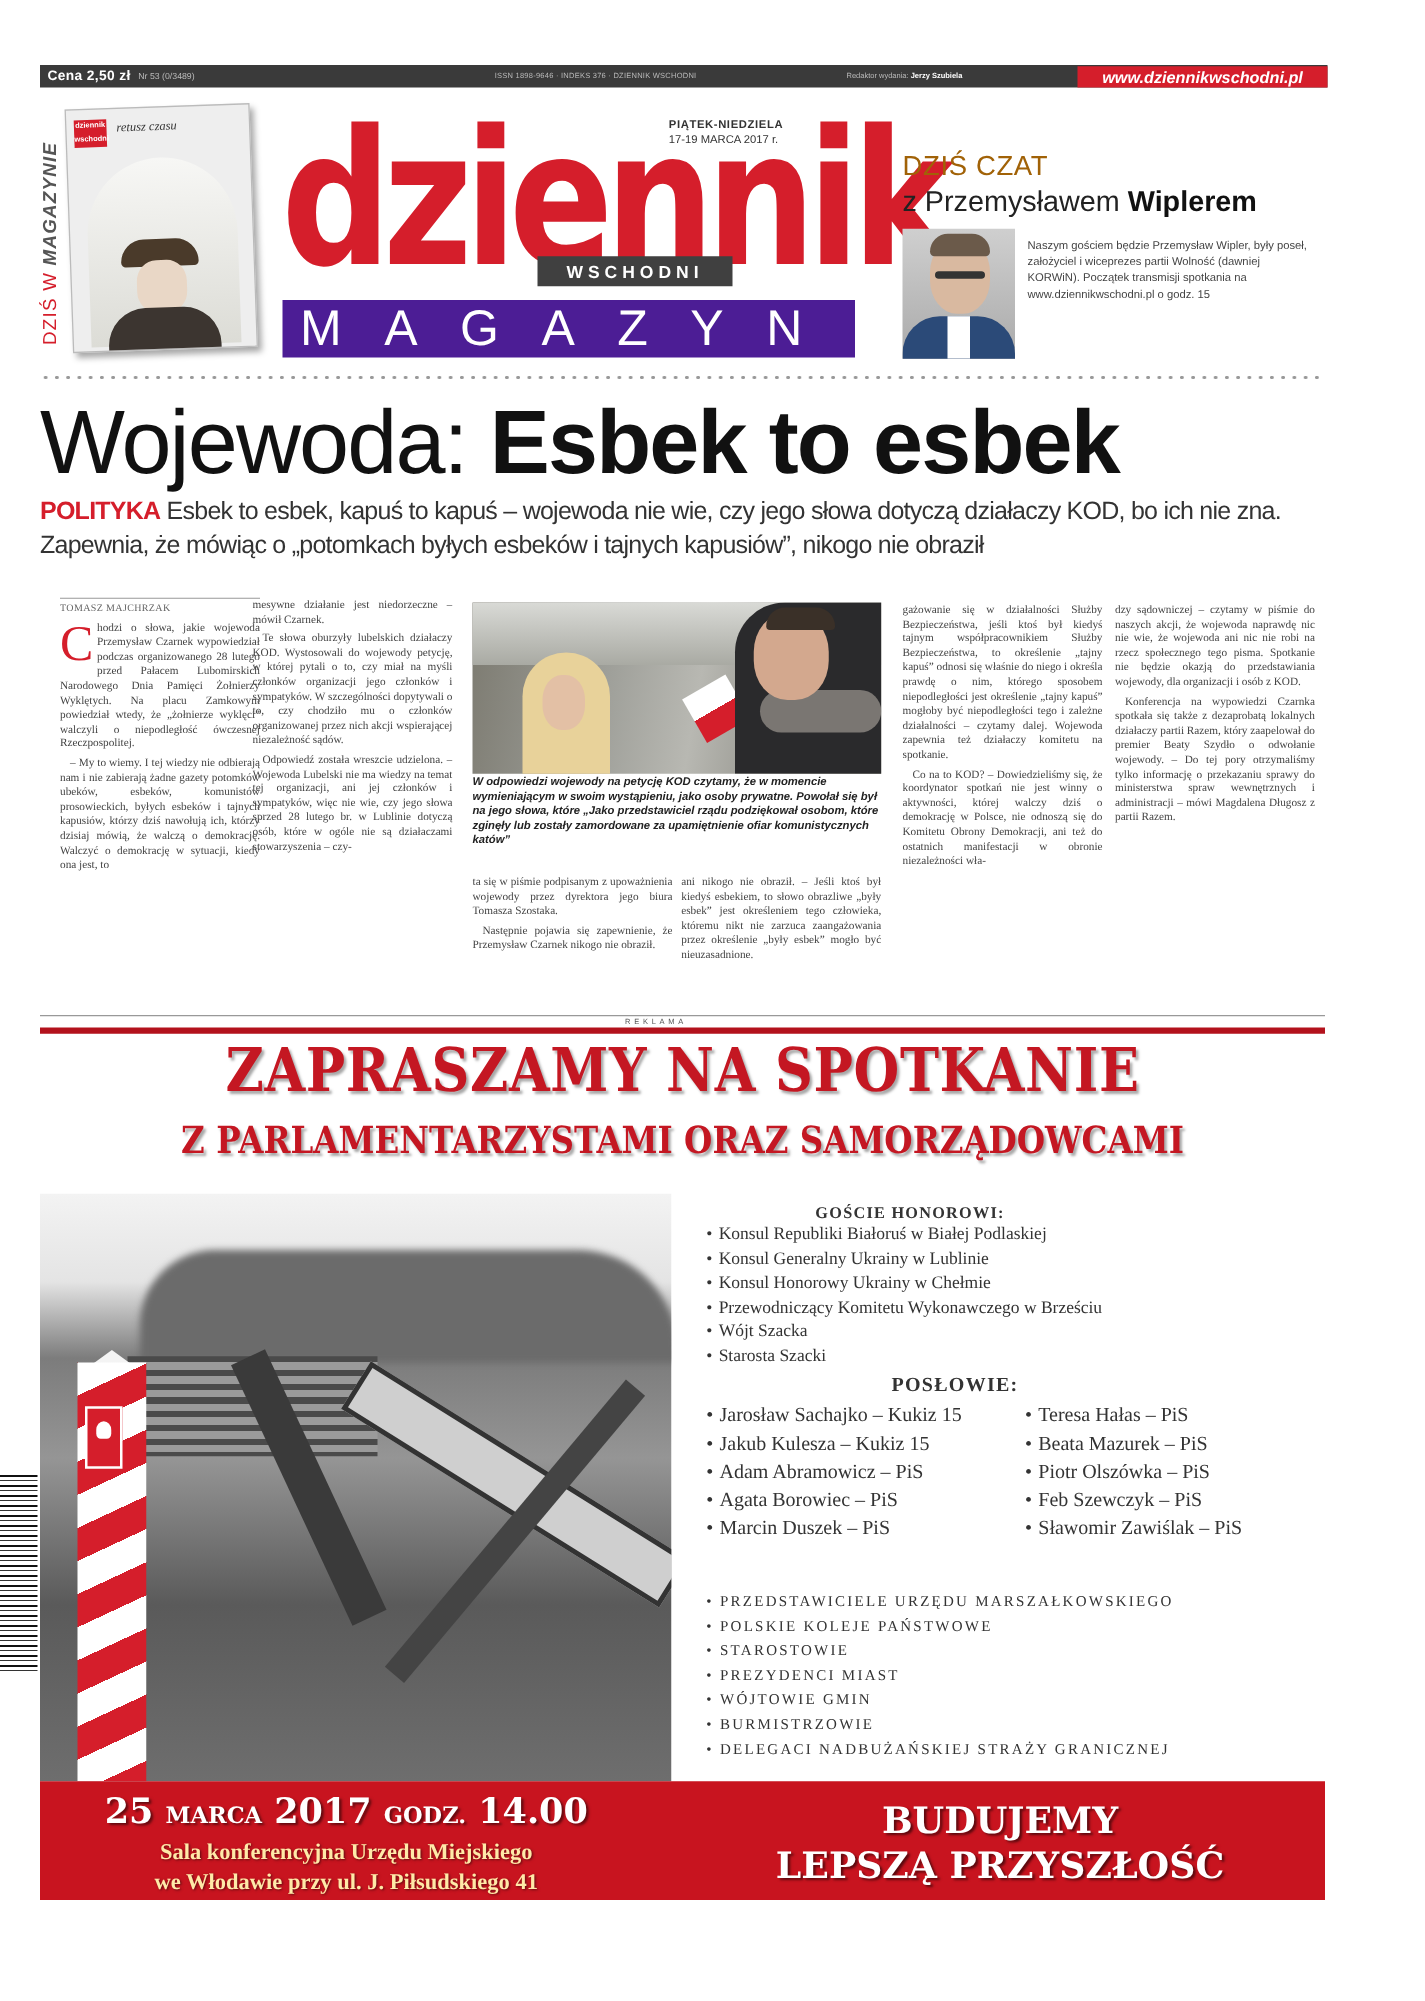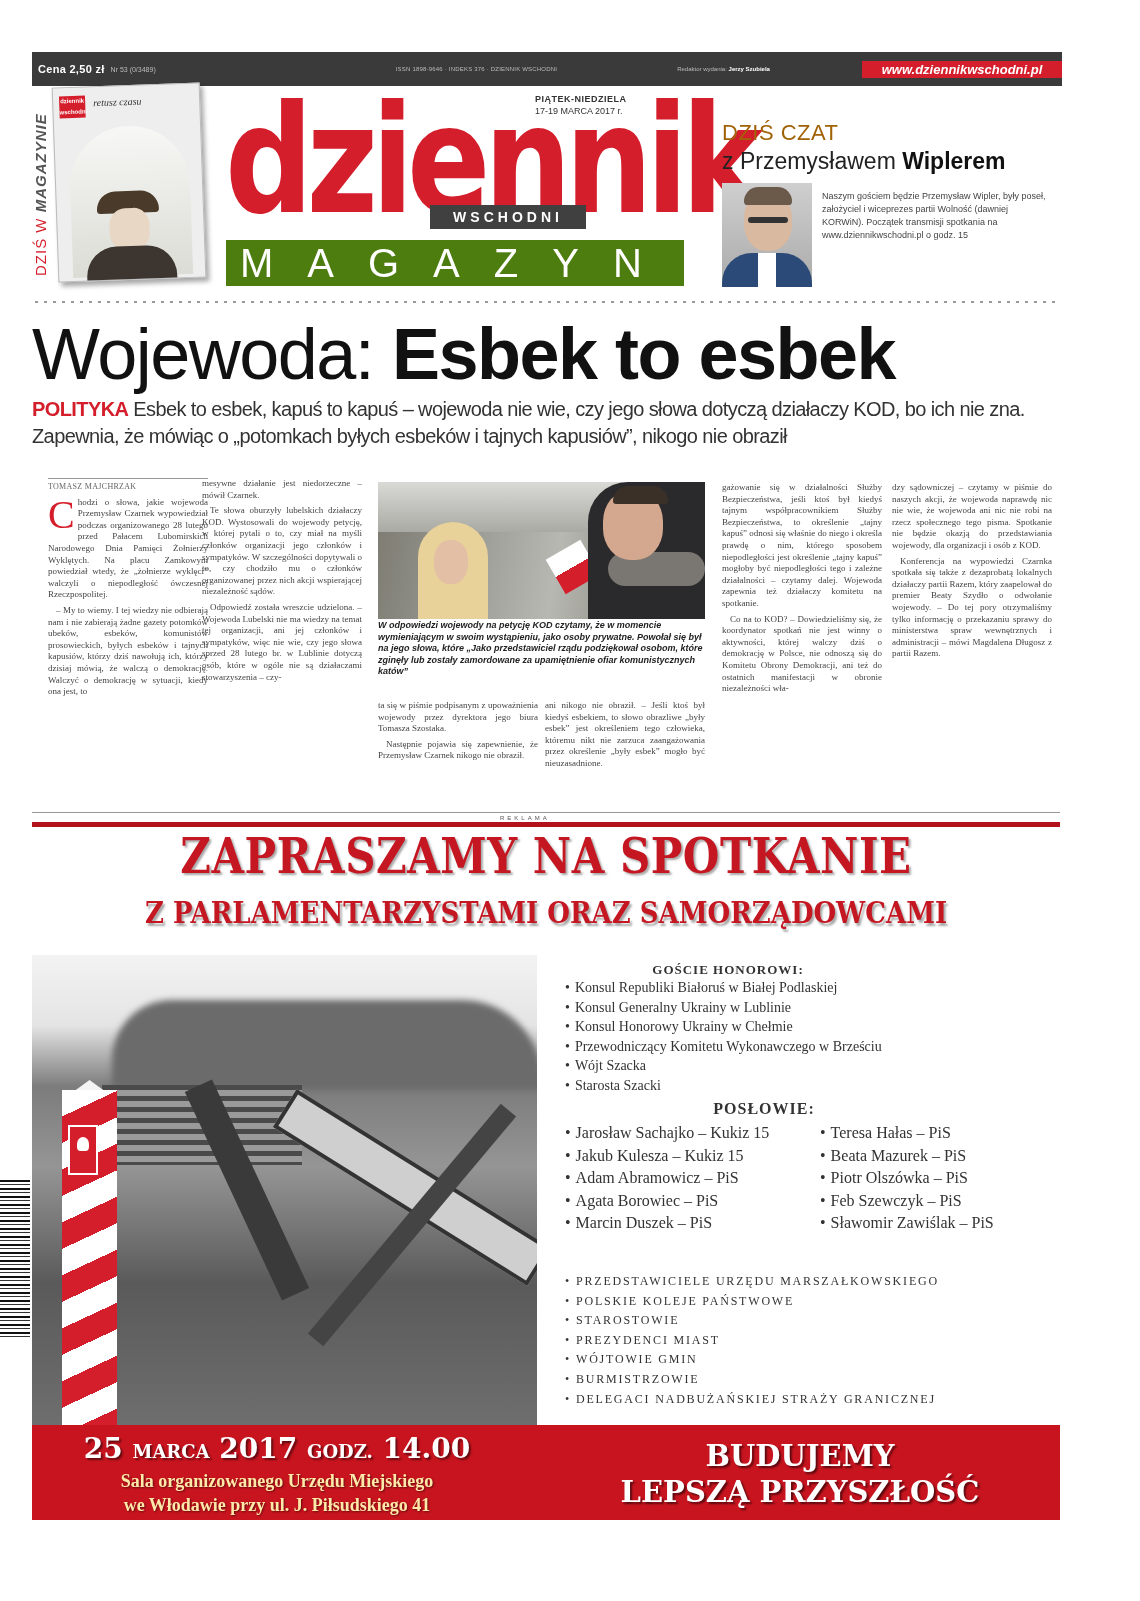--- a/index.html
+++ b/index.html
@@ -2,21 +2,21 @@
 <html><head>
 <meta charset="utf-8">
 <style>
   * { box-sizing: border-box; margin: 0; padding: 0; }
   html, body { width: 1140px; height: 1601px; background: #ffffff; overflow: hidden; }
   body { position: relative; font-family: "Liberation Sans", sans-serif; color: #222; }
 
   .abs { position: absolute; }
 
   
-  .topbar { left: 32px; top: 52px; width: 1030px; height: 34px; background: #3a3a3a; display: flex; align-items: center; font-size: 8px; color: #ddd; }
+  .topbar { left: 32px; top: 52px; width: 1030px; height: 18px; background: #3a3a3a; display: flex; align-items: center; font-size: 8px; color: #ddd; }
   .topbar .price { font-weight: bold; font-size: 11px; color: #fff; padding-left: 6px; letter-spacing: 0.3px; }
   .topbar .issue { font-size: 7px; color: #bbb; margin-left: 6px; }
   .topbar .mid { font-size: 6px; color: #bbb; margin-left: 240px; letter-spacing: .2px; }
   .topbar .editor { font-size: 6px; color: #bbb; margin-left: 120px; }
   .topbar .editor b { color: #fff; }
   .topbar .url { margin-left: auto; background: #d51e2b; height: 17px; width: 200px; color: #ffffff; font-weight: bold; font-size: 13px; display: flex; align-items: center; justify-content: center; font-style: italic; }
 
   
   .sidelabel { left: 30px; top: 95px; width: 20px; height: 200px; writing-mode: vertical-rl; transform: rotate(180deg); font-size: 15px; color: #888; letter-spacing: 1px; display: flex; align-items: center; justify-content: center; }
   .sidelabel b { color: #555; font-style: italic; }
@@ -26,21 +26,21 @@
   .thumb .tlogo { position: absolute; left: 6px; top: 8px; width: 26px; height: 22px; background: #d51e2b; color: #fff; font-size: 6px; font-weight: bold; text-align: center; line-height: 11px; }
   .thumb .ttitle { position: absolute; left: 40px; top: 10px; font-family: "Liberation Serif", serif; font-style: italic; font-size: 10px; color: #333; }
   .thumb .arch { position: absolute; left: 14px; top: 40px; width: 120px; height: 150px; border-radius: 60px 60px 0 0; background: linear-gradient(#f7f7f5, #dcdcd6); }
   .thumb .hat { position: absolute; left: 40px; top: 105px; width: 62px; height: 22px; background: #4a3a2a; border-radius: 30px 30px 6px 6px; }
   .thumb .face { position: absolute; left: 52px; top: 122px; width: 40px; height: 42px; background: #e9d7c6; border-radius: 40%; }
   .thumb .coat { position: absolute; left: 28px; top: 160px; width: 90px; height: 40px; background: #3c3530; border-radius: 30px 30px 0 0; }
 
   
   .logo { left: 225px; top: 80px; width: 460px; height: 160px; font-family: "DejaVu Sans", sans-serif; font-weight: bold; font-size: 150px; color: #d51e2b; letter-spacing: -8px; line-height: 160px; transform: scaleX(0.82); transform-origin: left; white-space: nowrap; }
   .wschodni { left: 430px; top: 205px; width: 156px; height: 24px; background: #404040; color: #fff; font-weight: bold; font-size: 14px; letter-spacing: 4px; text-align: center; line-height: 24px; }
-  .magazyn { left: 226px; top: 240px; width: 458px; height: 46px; background: #4d7c0f; color: #fff; font-size: 40px; letter-spacing: 34px; line-height: 46px; padding-left: 14px; white-space: nowrap; }
+  .magazyn { left: 226px; top: 240px; width: 458px; height: 46px; background: #4c1d95; color: #fff; font-size: 40px; letter-spacing: 34px; line-height: 46px; padding-left: 14px; white-space: nowrap; }
   .dateblk { left: 535px; top: 93px; font-size: 9px; color: #333; line-height: 12px; }
   .dateblk .d1 { font-weight: bold; letter-spacing: .5px; }
 
   
   .chat-title { left: 722px; top: 120px; font-size: 22px; color: #a16207; letter-spacing: .5px; }
   .chat-sub { left: 722px; top: 148px; font-size: 23px; color: #222; }
   .chat-sub b { color: #111; }
   .chat-photo { left: 722px; top: 183px; width: 90px; height: 104px; background: linear-gradient(#cfcfcf, #aaa); overflow: hidden; }
   .chat-photo .h { position: absolute; left: 22px; top: 8px; width: 48px; height: 60px; background: #d9b9a0; border-radius: 45%; }
   .chat-photo .hair { position: absolute; left: 22px; top: 4px; width: 48px; height: 18px; background: #6b5a4a; border-radius: 24px 24px 6px 6px; }
@@ -256,21 +256,21 @@
   <li>Wójtowie Gmin</li>
   <li>Burmistrzowie</li>
   <li>Delegaci Nadbużańskiej Straży Granicznej</li>
 </ul>
 
 <div class="abs band"></div>
 <div class="abs band-date">
   <span>25</span> <span class="sc">MARCA</span> <span>2017</span> <span class="sc">GODZ.</span> <span>14.00</span>
 </div>
 <div class="abs band-addr">
-  <div>Sala organizowanego Urzędu Miejskiego</div>
+  <div>Sala konferencyjna Urzędu Miejskiego</div>
   <div>we Włodawie przy ul. J. Piłsudskiego 41</div>
 </div>
 <div class="abs band-slogan">
   <div>BUDUJEMY</div>
   <div>LEPSZĄ PRZYSZŁOŚĆ</div>
 </div>
 
 <div class="abs barcode"></div>
 
 </body></html>

